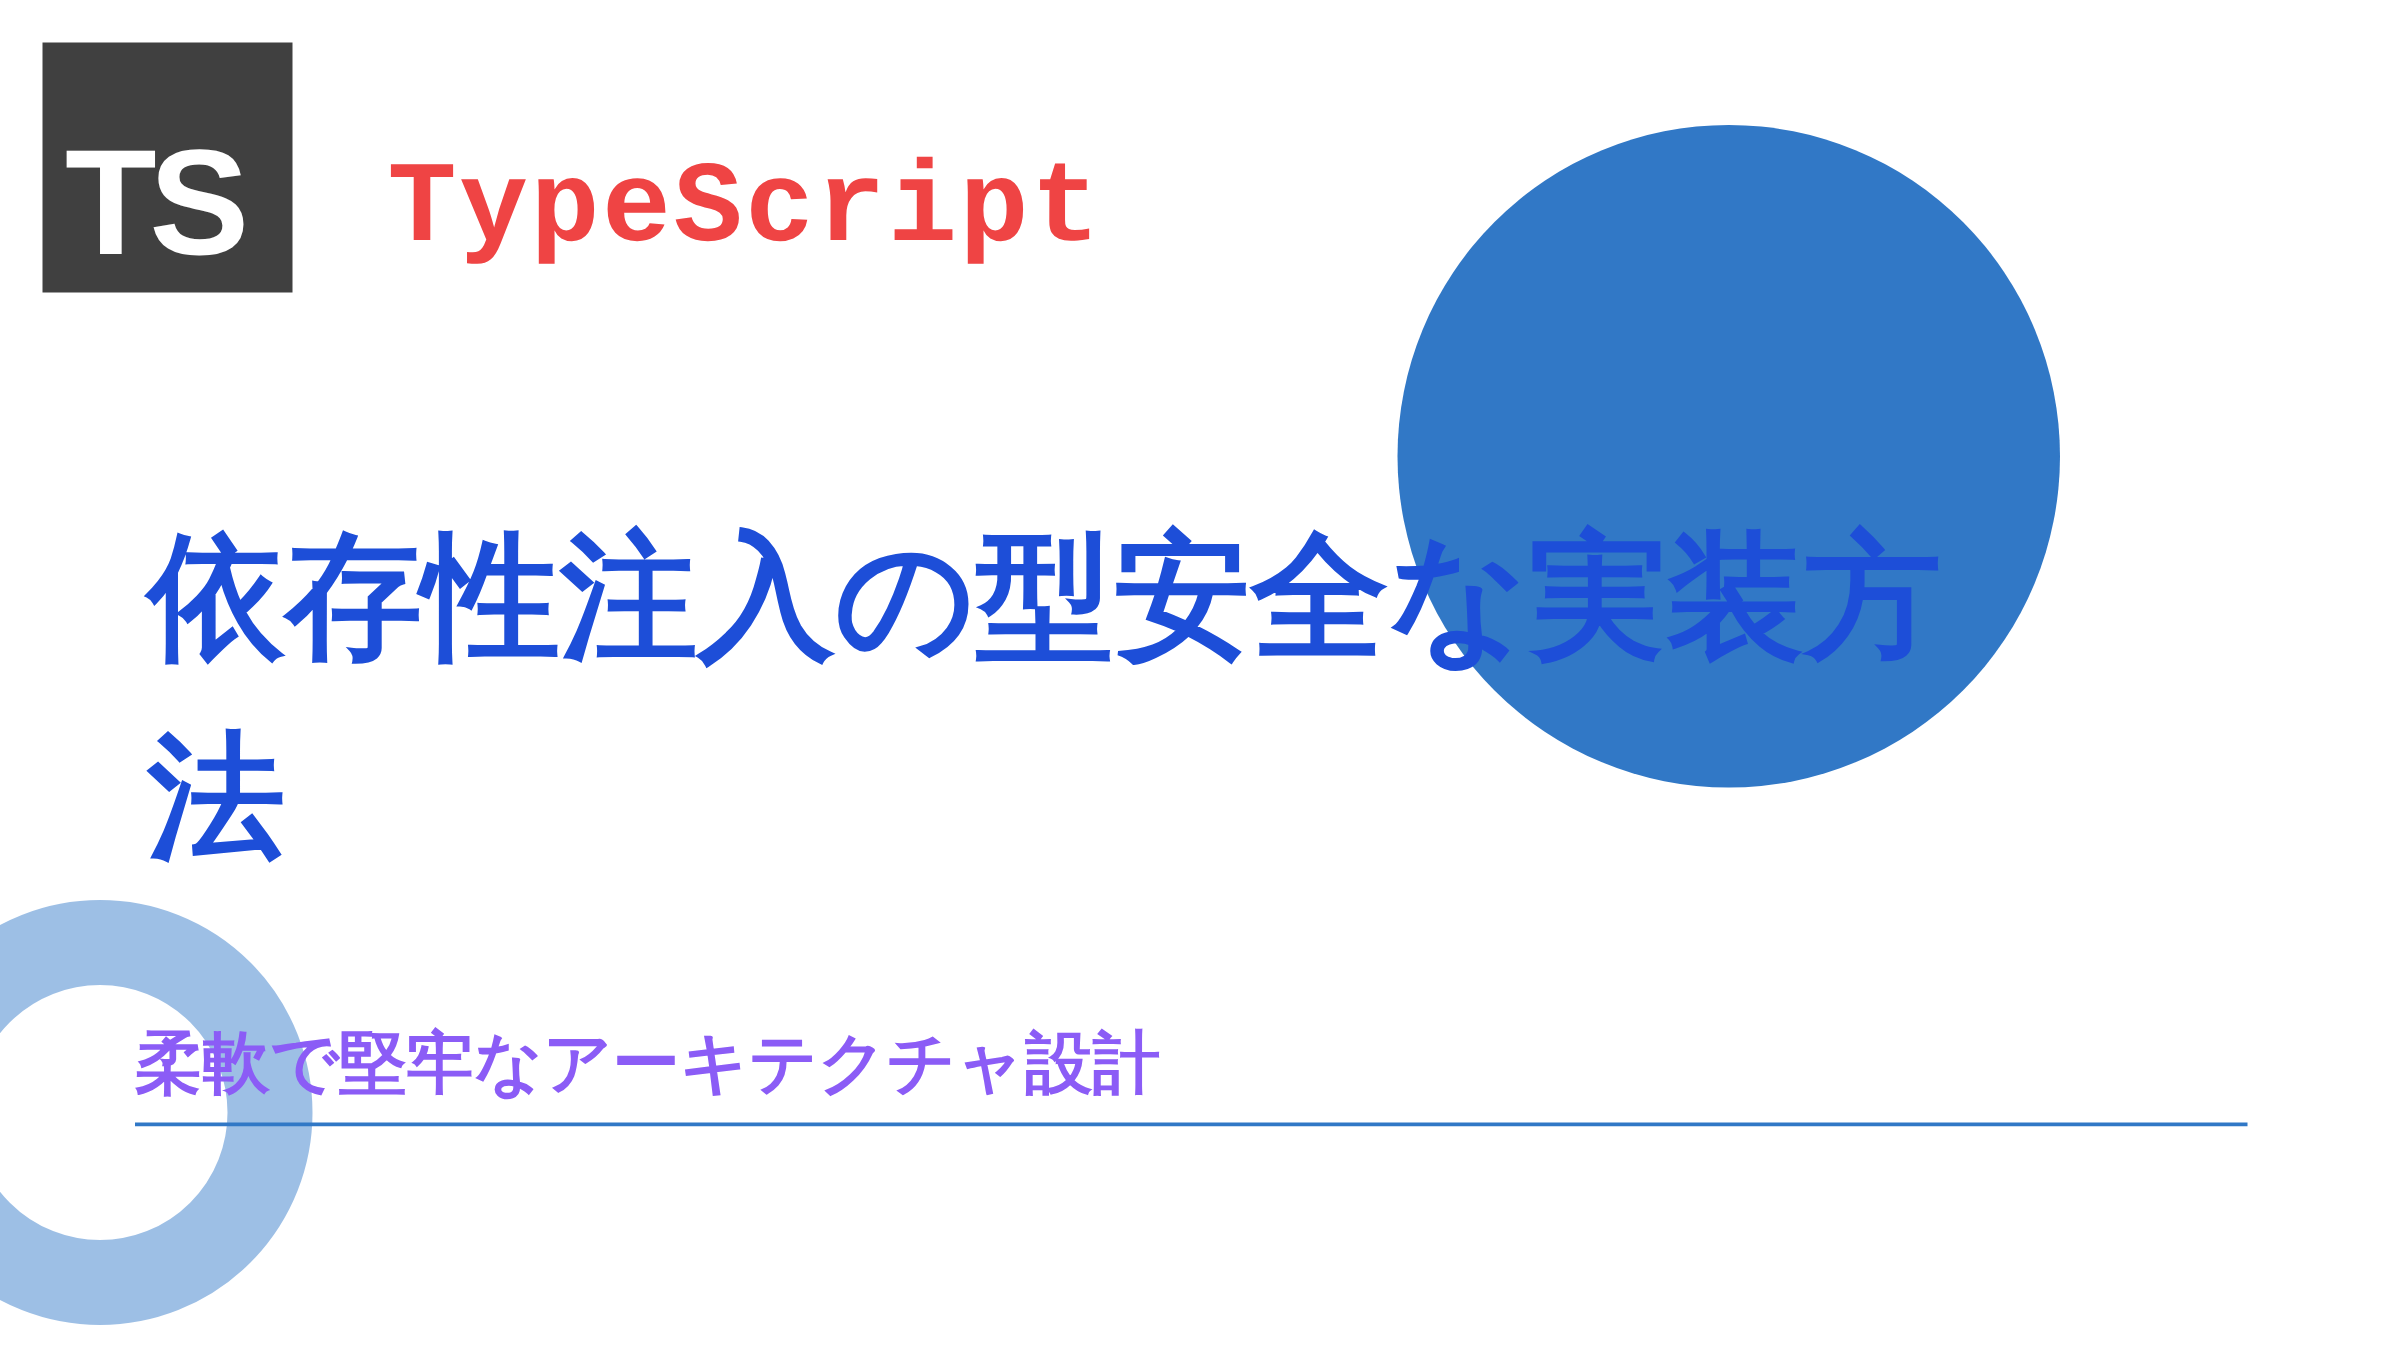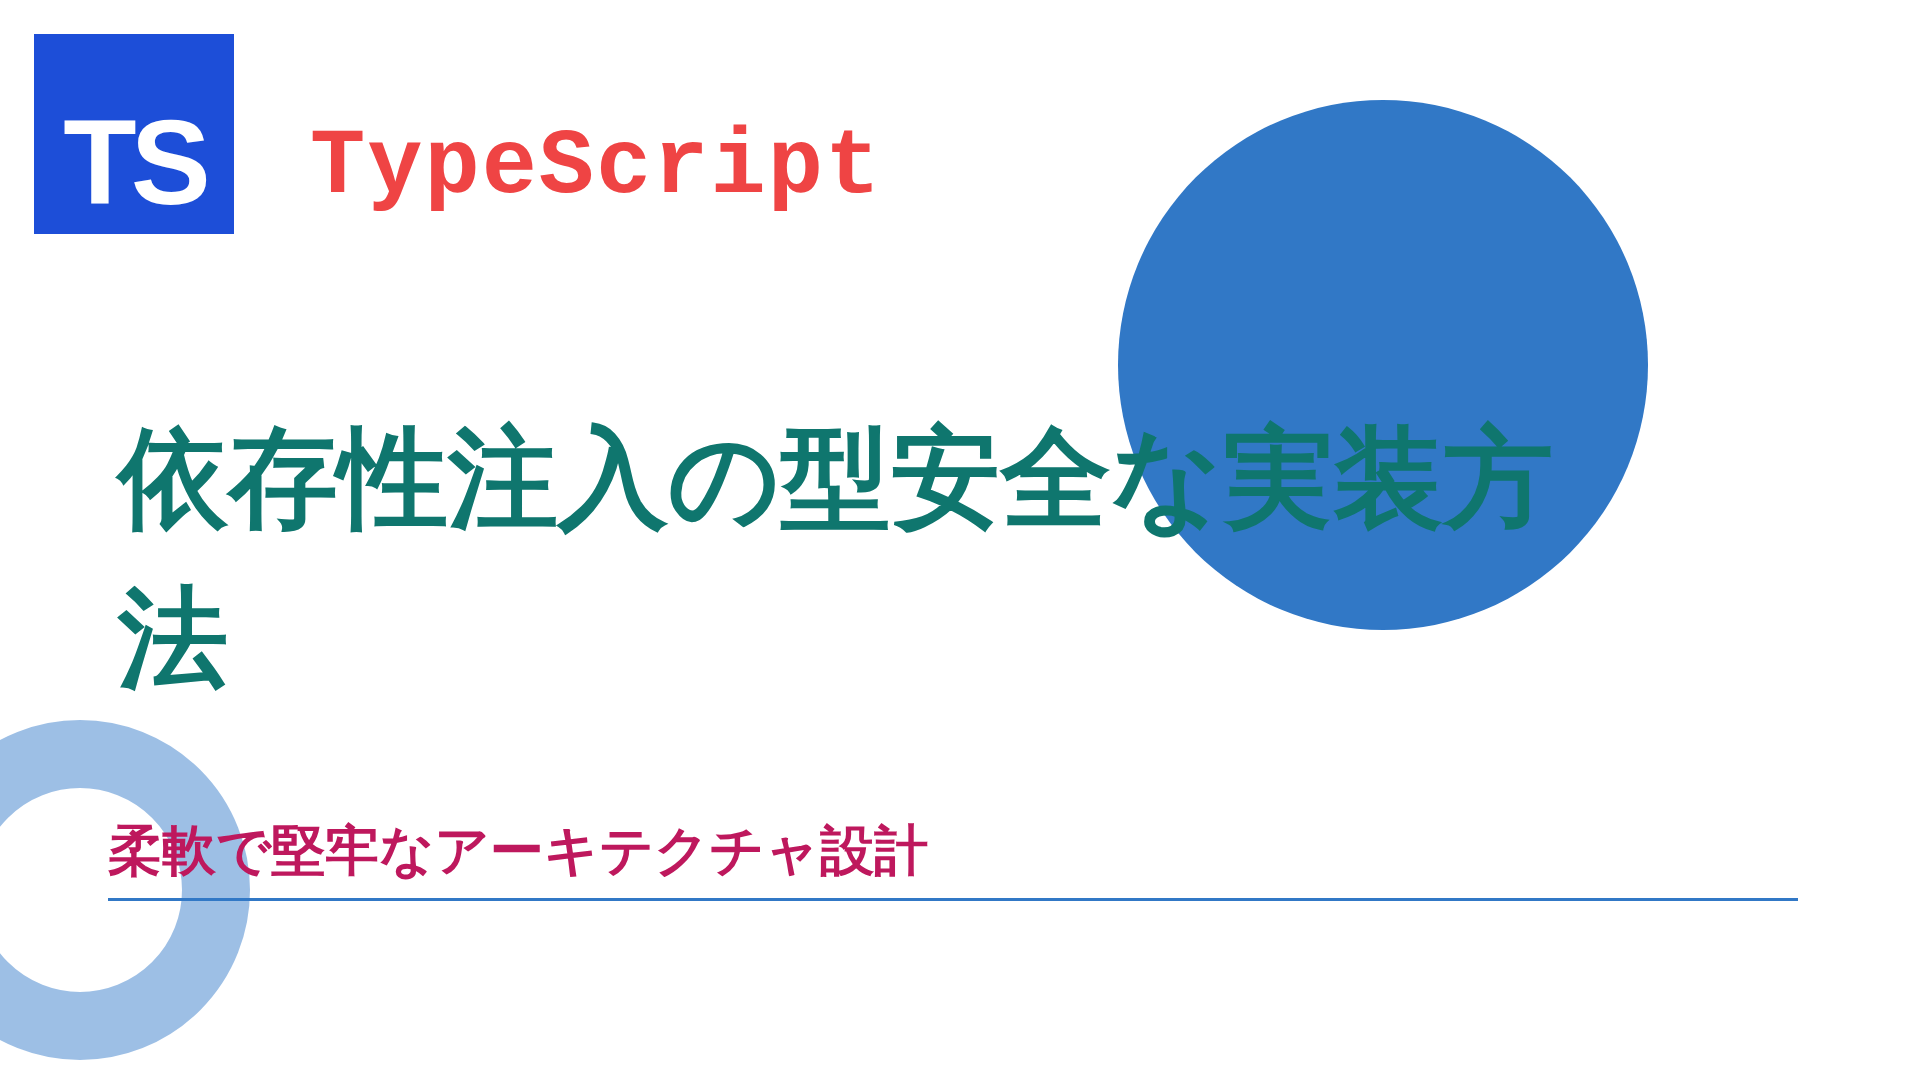--- a/index.html
+++ b/index.html
@@ -14,24 +14,24 @@
       position: relative;
       overflow: hidden;
       font-family: "Hiragino Kaku Gothic ProN", "Hiragino Sans", Meiryo, sans-serif;
     }
     .logo-box {
       position: absolute;
       top: 34px;
       left: 34px;
       width: 200px;
       height: 200px;
-      background: #1d4ed8;
+      background: #404040;
       display: flex;
       align-items: flex-end;
-      justify-content: center;
+      justify-content: flex-start;
       padding: 12px 18px;
     }
     .logo-text {
       color: #ffffff;
       font-size: 120px;
       font-weight: 800;
       font-family: "Arial Black", Arial, sans-serif;
       letter-spacing: -6px;
       line-height: 1;
     }
@@ -62,31 +62,31 @@
       height: 340px;
       border: 68px solid #8cb4e0;
       border-radius: 50%;
       opacity: 0.85;
     }
     .main-title {
       position: absolute;
       top: 398px;
       left: 118px;
       width: 1500px;
-      color: #0f766e;
+      color: #1d4ed8;
       font-size: 110px;
       font-weight: 800;
       line-height: 1.45;
       z-index: 5;
     }
     .subtitle {
       position: absolute;
       top: 815px;
       left: 108px;
-      color: #be185d;
+      color: #8b5cf6;
       font-size: 54px;
       font-weight: 800;
       z-index: 5;
     }
     .underline {
       position: absolute;
       top: 898px;
       left: 108px;
       width: 1690px;
       height: 3px;

